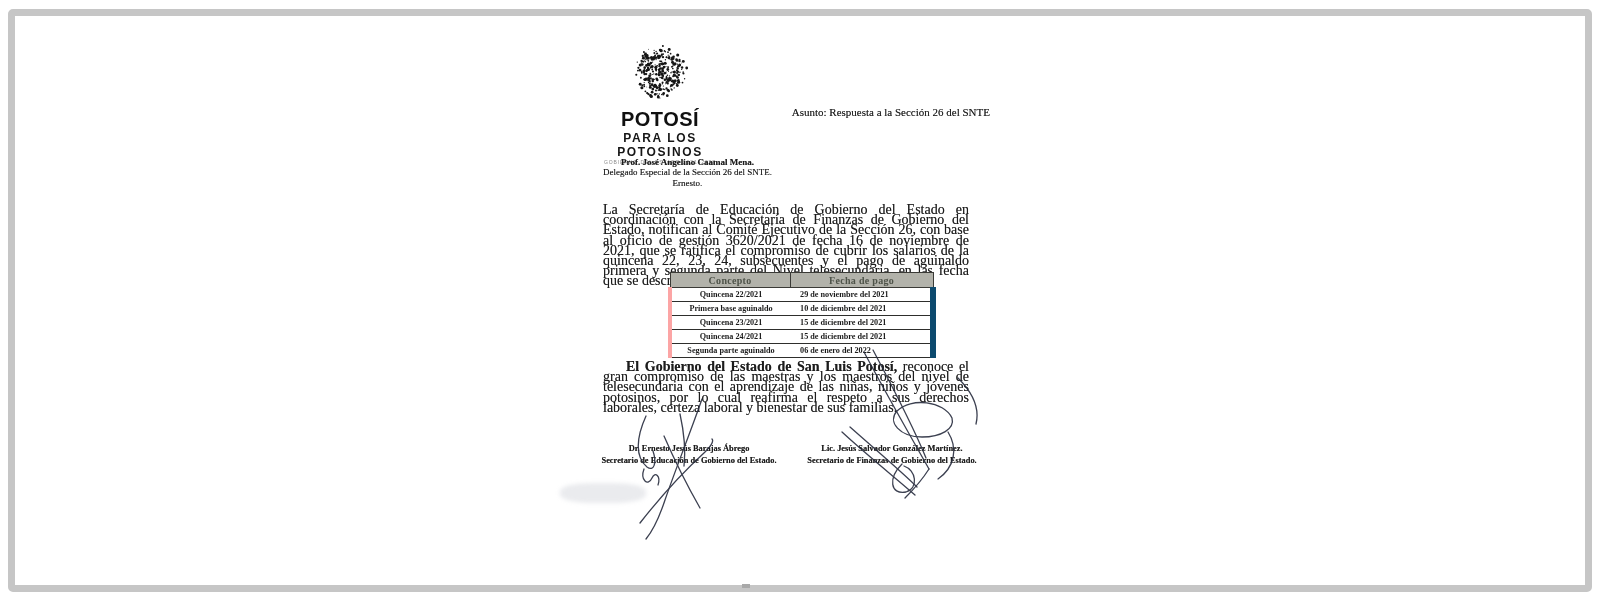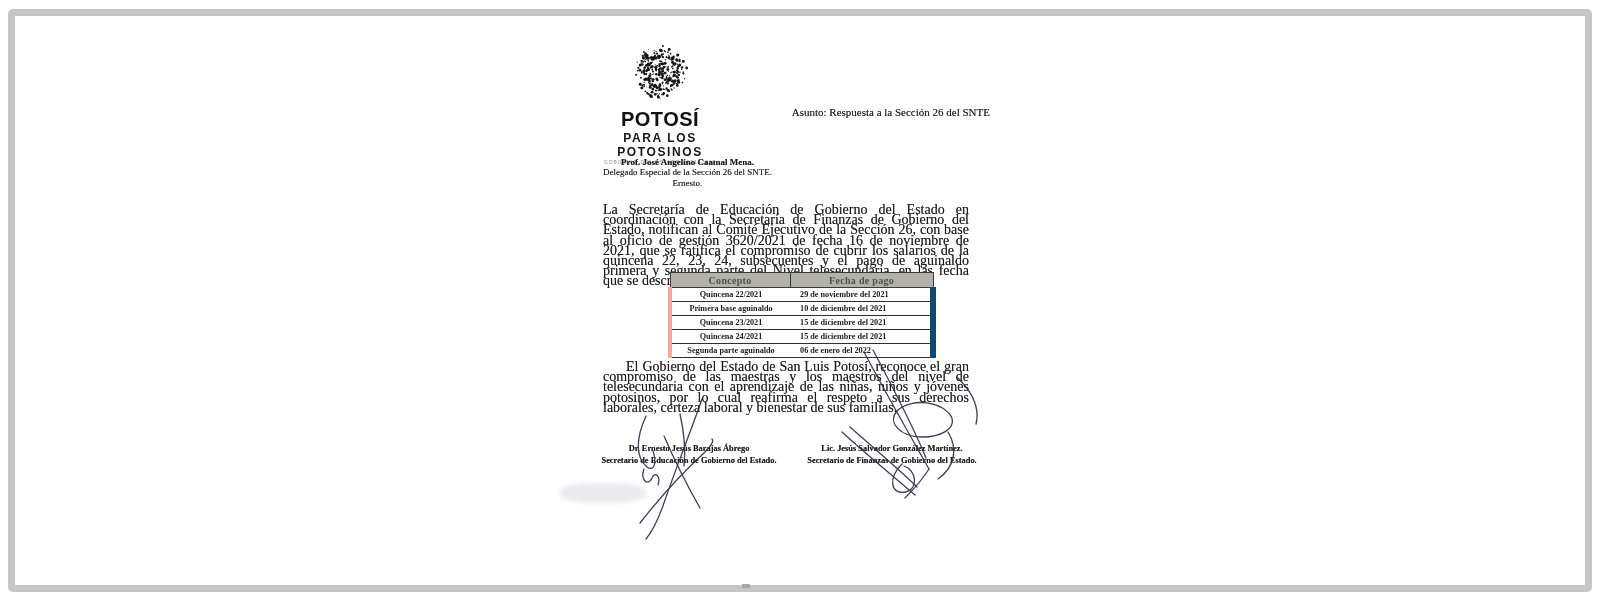--- a/index.html
+++ b/index.html
@@ -12,21 +12,21 @@
   .logo-word{font-family:"Liberation Sans",sans-serif;font-weight:700;font-size:20px;letter-spacing:0.5px;color:#101010;text-align:center;}
   .logo-tag{font-family:"Liberation Sans",sans-serif;font-weight:700;font-size:12px;letter-spacing:1.6px;color:#161616;text-align:center;}
   .logo-sub{font-family:"Liberation Sans",sans-serif;font-weight:400;font-size:5px;letter-spacing:0.9px;color:#8a8a8a;text-align:center;}
   
   .subject-block{width:206px;text-align:right;font-size:11px;line-height:21px;}
   
   .recipient{font-size:9px;line-height:10.3px;text-align:center;}
   .recipient .bold{font-weight:700;}
   
   .para{width:366px;text-align:justify;font-size:14px;line-height:10.2px;}
-  .para b{font-weight:400;padding-left:23px;}
+  .para b{font-weight:700;padding-left:23px;}
   
   .pay-table{border-collapse:collapse;width:268px;font-size:8.2px;}
   .pay-table th{background:#b2b2aa;color:#4e5349;font-weight:700;font-size:10px;height:12px;border:1px solid #3a3a36;letter-spacing:0.3px;}
   .pay-table td{height:11px;border-top:1px solid #2e2e2c;border-bottom:1px solid #2e2e2c;font-weight:600;color:#1b1b1b;}
   .pay-table td.concept{text-align:center;border-left:4px solid #fca5a5;}
   .pay-table td.date{text-align:left;padding-left:10px;border-right:6px solid #0c4a6e;}
   
   .sig-label{text-align:center;font-size:8.4px;line-height:12.2px;font-weight:600;}
   
   .smudge{background:rgba(140,146,158,0.18);border-radius:40%;filter:blur(2px);}

